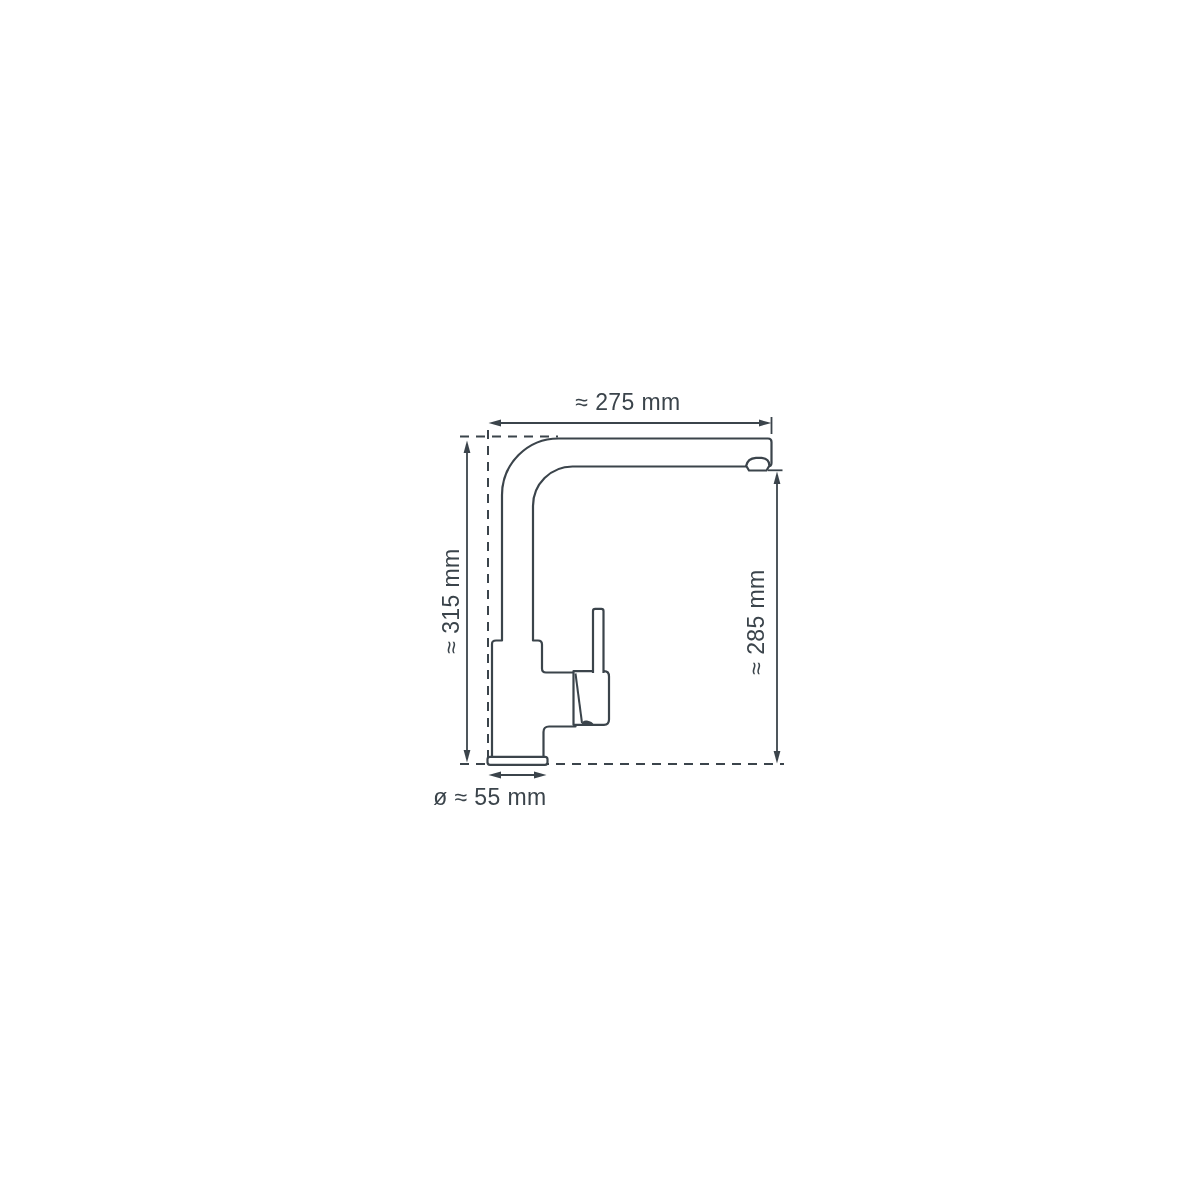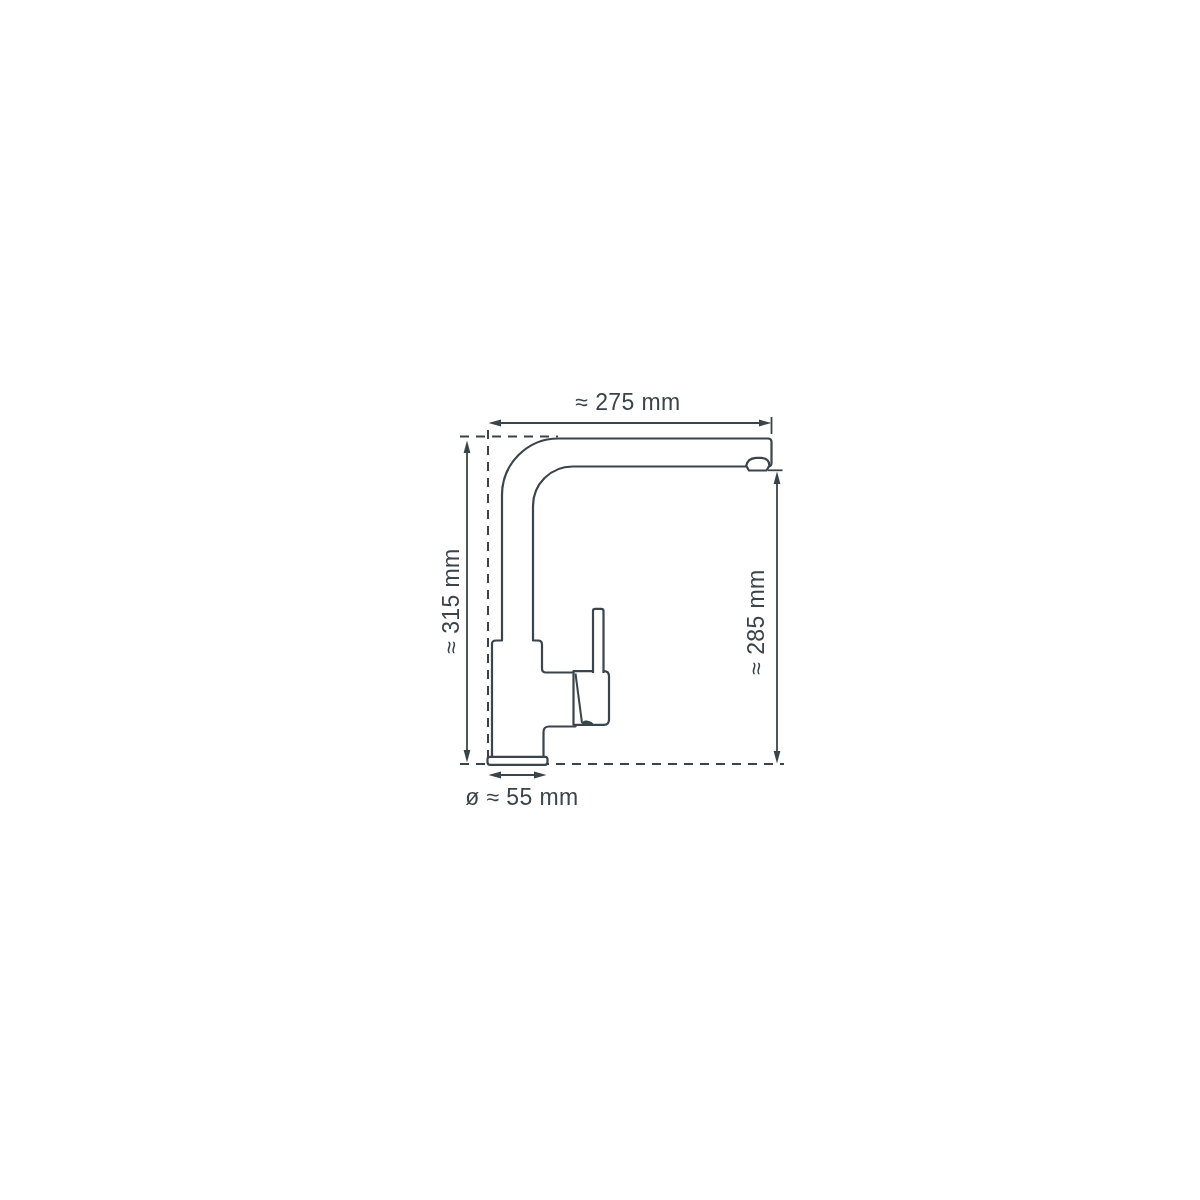--- a/index.html
+++ b/index.html
@@ -130,15 +130,15 @@
       </g>
     </g>
   </svg>
 
   <div class="dim-label" style="left:616px; top:402px;">≈ 275 mm</div>
 
   <div class="dim-label vertical" style="left:439px; top:601px;">≈ 315 mm</div>
 
   <div class="dim-label vertical" style="left:744px; top:622px;">≈ 285 mm</div>
 
-  <div class="dim-label" style="left:510px; top:797px;">ø ≈ 55 mm</div>
+  <div class="dim-label" style="left:478px; top:797px;">ø ≈ 55 mm</div>
 
 </div>
 
 </body></html>

